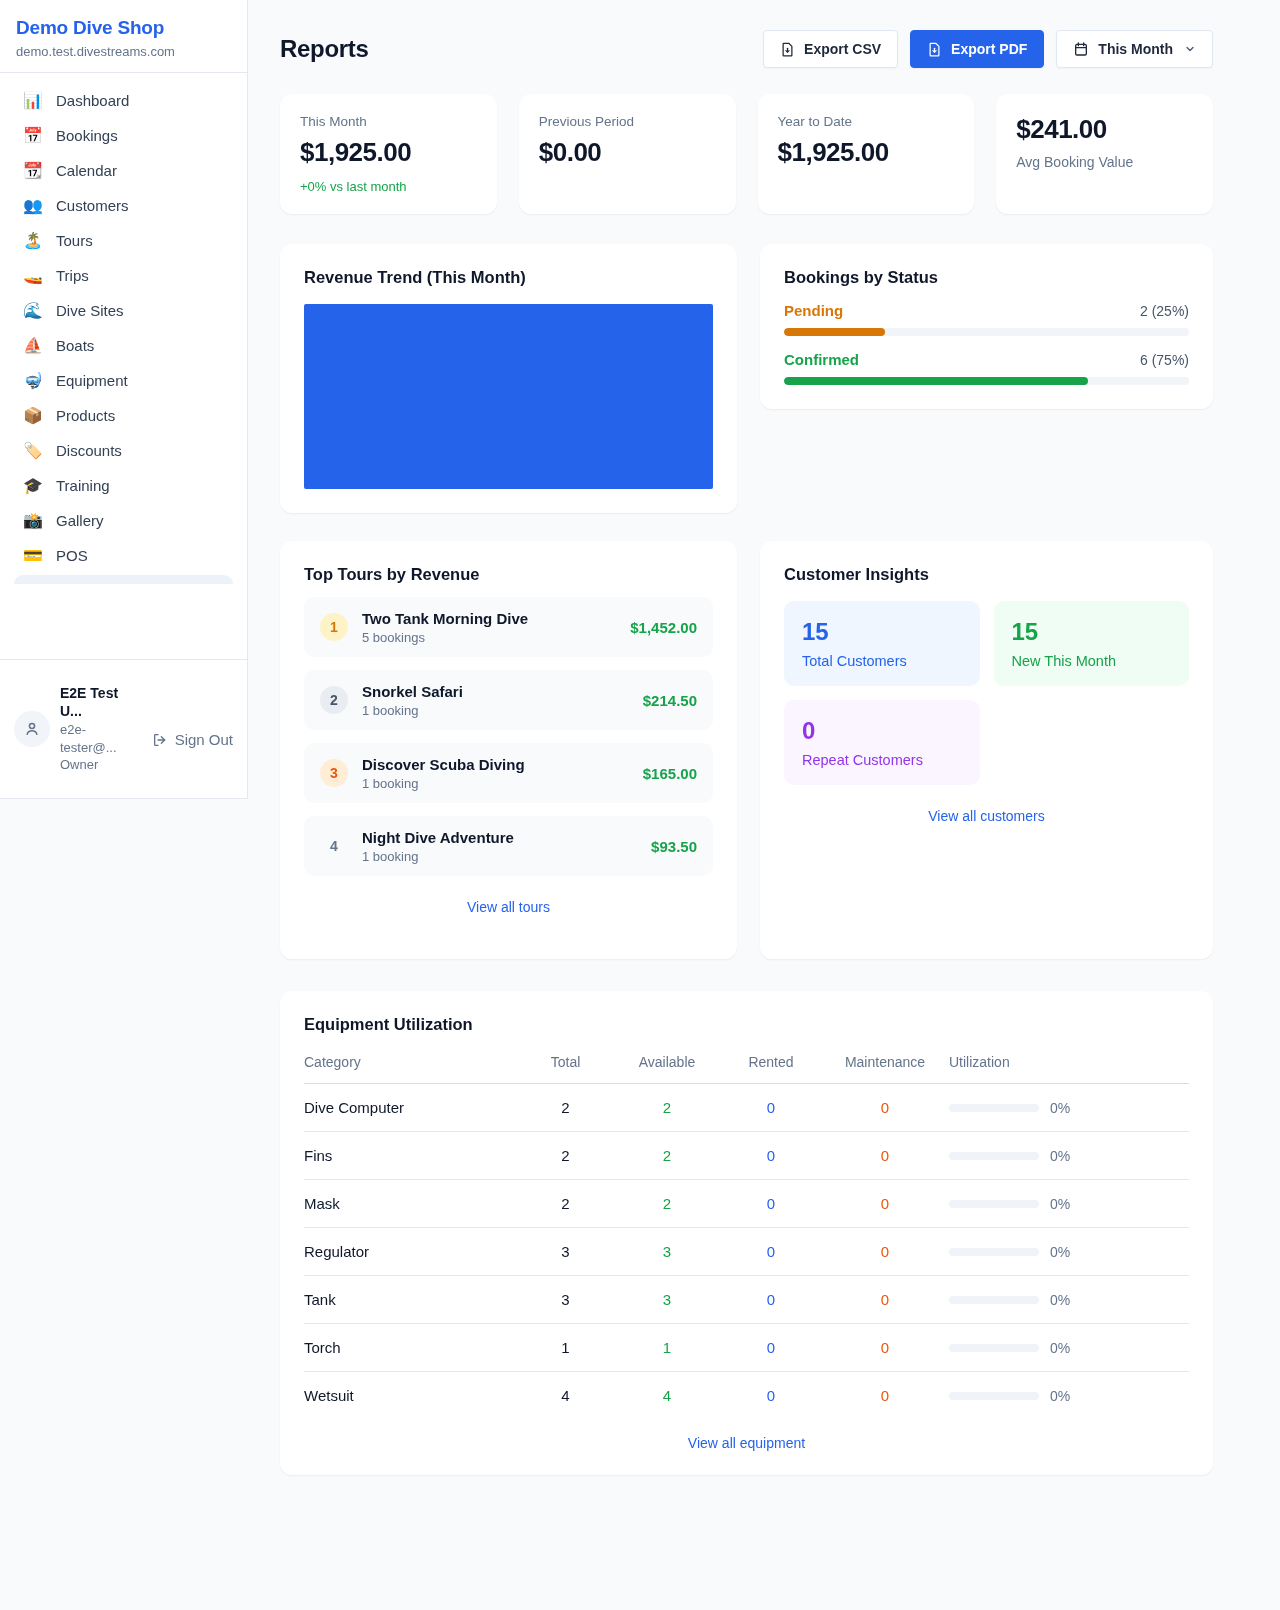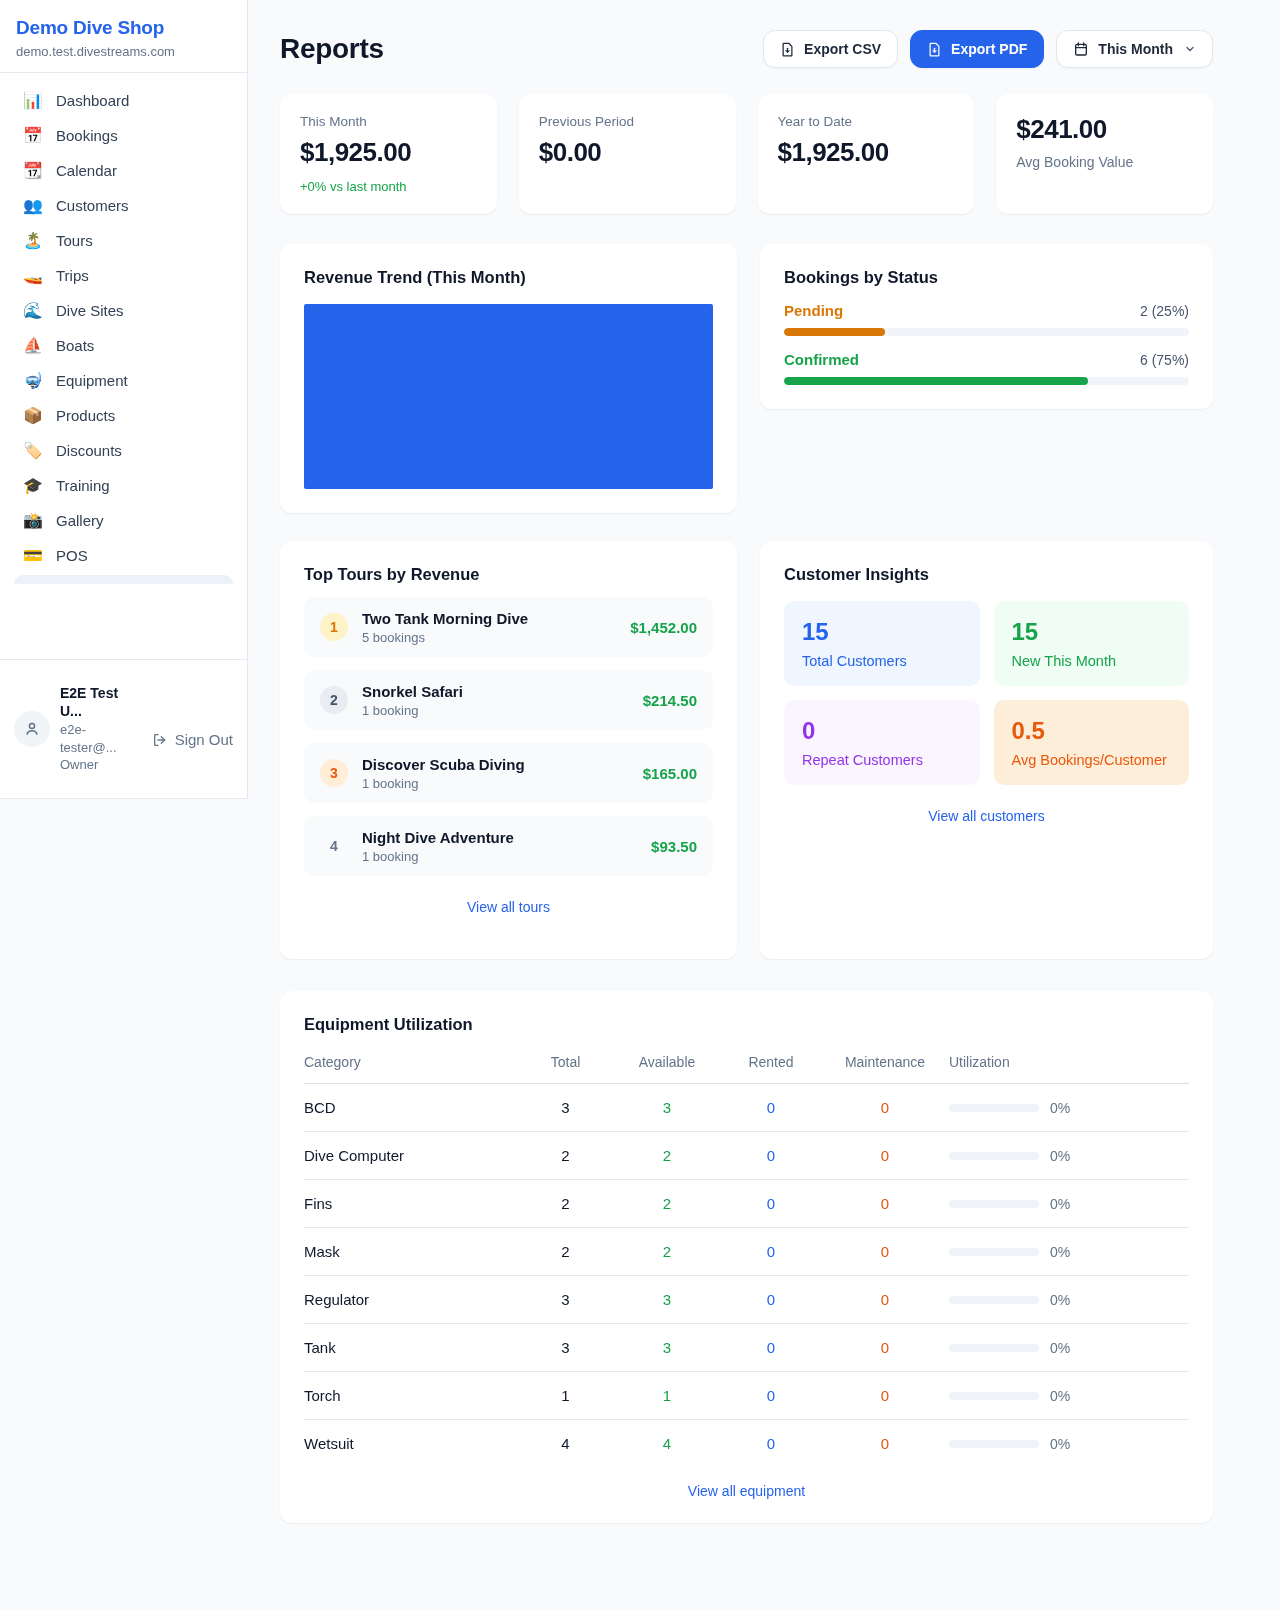--- a/index.html
+++ b/index.html
@@ -40,25 +40,25 @@
     width:36px; height:36px; min-width:36px; border-radius:50%;
     background:#f1f5f9; display:flex; align-items:center; justify-content:center;
   }
   .user-info { flex:1; line-height:1.35; min-width:0; }
   .user-name { font-size:14px; font-weight:700; color:#0f172a; }
   .user-email, .user-role { font-size:13px; color:#64748b; }
   .signout { display:flex; align-items:center; gap:7px; color:#64748b; font-size:15px; cursor:pointer; white-space:nowrap;margin-top:22px; }
   
   .main { flex:1; padding:30px 67px 40px 32px; }
   .topbar { display:flex; justify-content:space-between; align-items:center; margin-bottom:26px; }
-  .page-title { font-size:28px; font-weight:700; letter-spacing:-0.3px; }
+  .page-title { font-size:24px; font-weight:700; letter-spacing:-0.3px; }
   .actions { display:flex; gap:12px; }
   .btn {
     display:inline-flex; align-items:center; gap:9px;
-    height:38px; padding:0 16px; border-radius:12px;
+    height:38px; padding:0 16px; border-radius:4px;
     background:#fff; border:1px solid #e2e8f0;
     font-size:14px; font-weight:600; color:#1e293b;
     box-shadow:0 1px 2px rgba(15,23,42,.04);
     cursor:pointer; font-family:inherit;
   }
   .btn.primary { background:#2563eb; border-color:#2563eb; color:#fff; }
   .chev { margin-left:2px; }
   
   .card { background:#fff; border-radius:12px; padding:24px; box-shadow:0 1px 2px rgba(15,23,42,.06); }
   .card h2 { font-size:16.5px; font-weight:700; color:#0f172a; }
@@ -355,59 +355,40 @@
           <div class="t-label">Total Customers</div>
         </div>
         <div class="tile green">
           <div class="t-value">15</div>
           <div class="t-label">New This Month</div>
         </div>
         <div class="tile purple">
           <div class="t-value">0</div>
           <div class="t-label">Repeat Customers</div>
         </div>
-        <div class="tile orange">
-          <div class="t-value">0.5</div>
-          <div class="t-label">Avg Bookings/Customer</div>
-        </div>
       </div>
       <a class="view-link">View all customers</a>
     </div>
   </section>
 
   <section class="card equip-card">
     <h2>Equipment Utilization</h2>
     <table>
       <thead>
         <tr>
           <th class="cat">Category</th>
           <th class="w-total">Total</th>
           <th class="w-avail">Available</th>
           <th class="w-rent">Rented</th>
           <th class="w-maint">Maintenance</th>
           <th class="util w-util">Utilization</th>
         </tr>
       </thead>
       <tbody>
         <tr>
-          <td class="cat">BCD</td>
-          <td>3</td>
-          <td class="avail">3</td>
-          <td class="rent">0</td>
-          <td class="maint">0</td>
-          <td class="util">
-            <div class="util-wrap">
-                <div class="mini-track">
-                  <div class="mini-fill" style="width: 0%;"></div>
-                </div>
-                <span class="pct">0%</span>
-              </div>
-          </td>
-        </tr>
-        <tr>
           <td class="cat">Dive Computer</td>
           <td>2</td>
           <td class="avail">2</td>
           <td class="rent">0</td>
           <td class="maint">0</td>
           <td class="util">
             <div class="util-wrap">
                 <div class="mini-track">
                   <div class="mini-fill" style="width: 0%;"></div>
                 </div>

